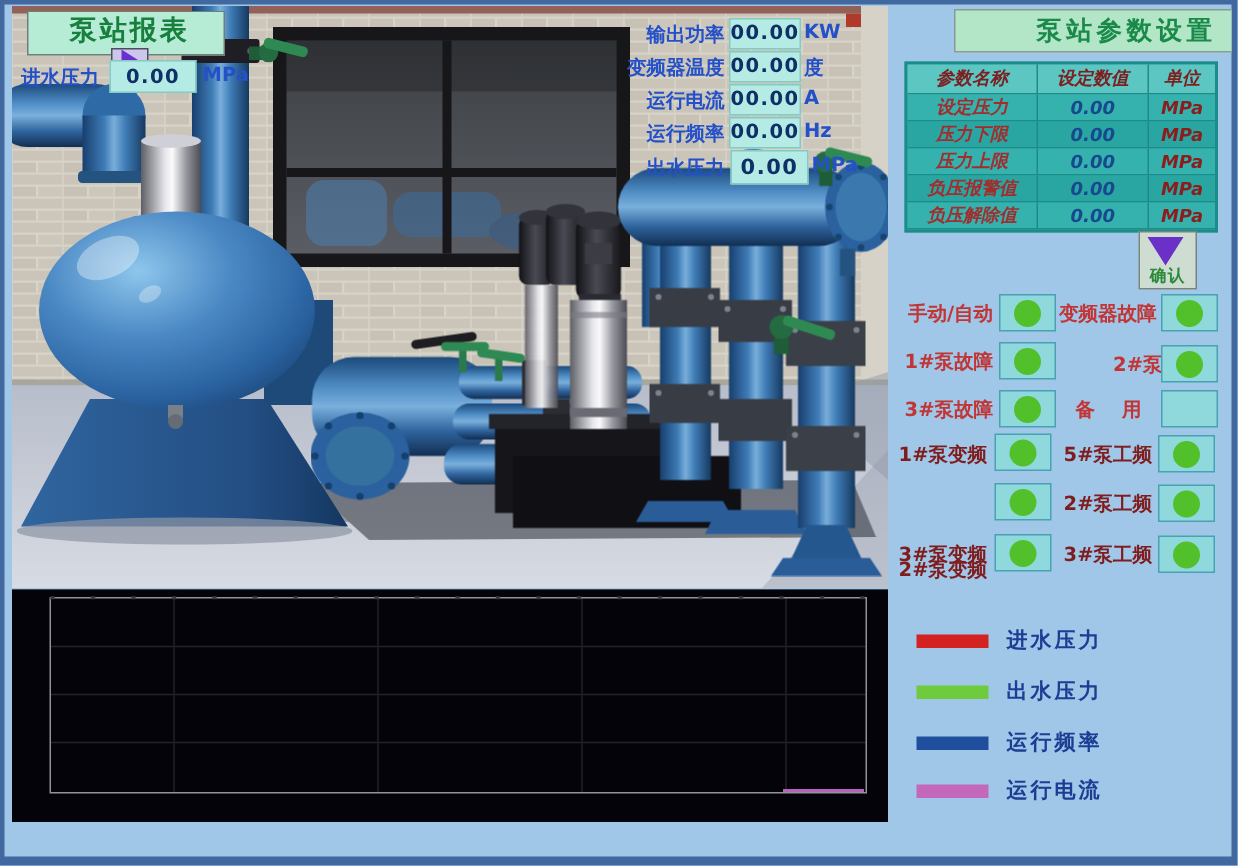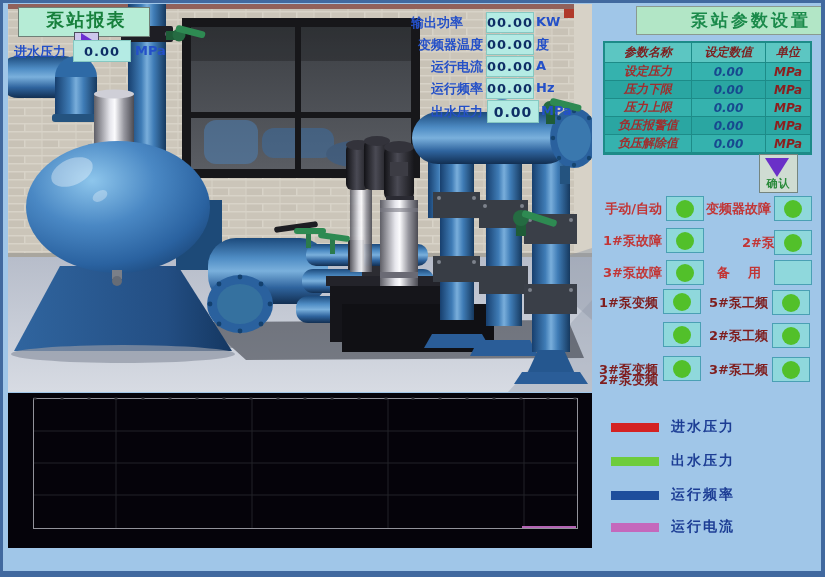--- a/index.html
+++ b/index.html
@@ -285,21 +285,21 @@
     <span class="txt">泵站报表</span>
     <span class="arrow-box">
         <span class="tri"></span>
       </span>
   </div>
 
   <div class="abs lbl-blue" style="left:11px;top:40px;">进水压力</div>
   <div class="abs valbox" style="left:70px;top:37px;width:56px;height:20px;">0.00</div>
   <div class="abs lbl-blue" style="left:132px;top:40px;">MPa</div>
 
-  <div class="abs lbl-blue r" style="left:368px;top:11px;width:92px;">输出功率</div>
+  <div class="abs lbl-blue r" style="left:388px;top:11px;width:92px;">输出功率</div>
   <div class="abs valbox" style="left:483px;top:9px;width:46px;height:19px;">00.00</div>
   <div class="abs lbl-blue" style="left:533px;top:11px;">KW</div>
 
   <div class="abs lbl-blue r" style="left:388px;top:33px;width:92px;">变频器温度</div>
   <div class="abs valbox" style="left:483px;top:31px;width:46px;height:19px;">00.00</div>
   <div class="abs lbl-blue" style="left:533px;top:33px;">度</div>
 
   <div class="abs lbl-blue r" style="left:388px;top:55px;width:92px;">运行电流</div>
   <div class="abs valbox" style="left:483px;top:53px;width:46px;height:19px;">00.00</div>
   <div class="abs lbl-blue" style="left:533px;top:55px;">A</div>

